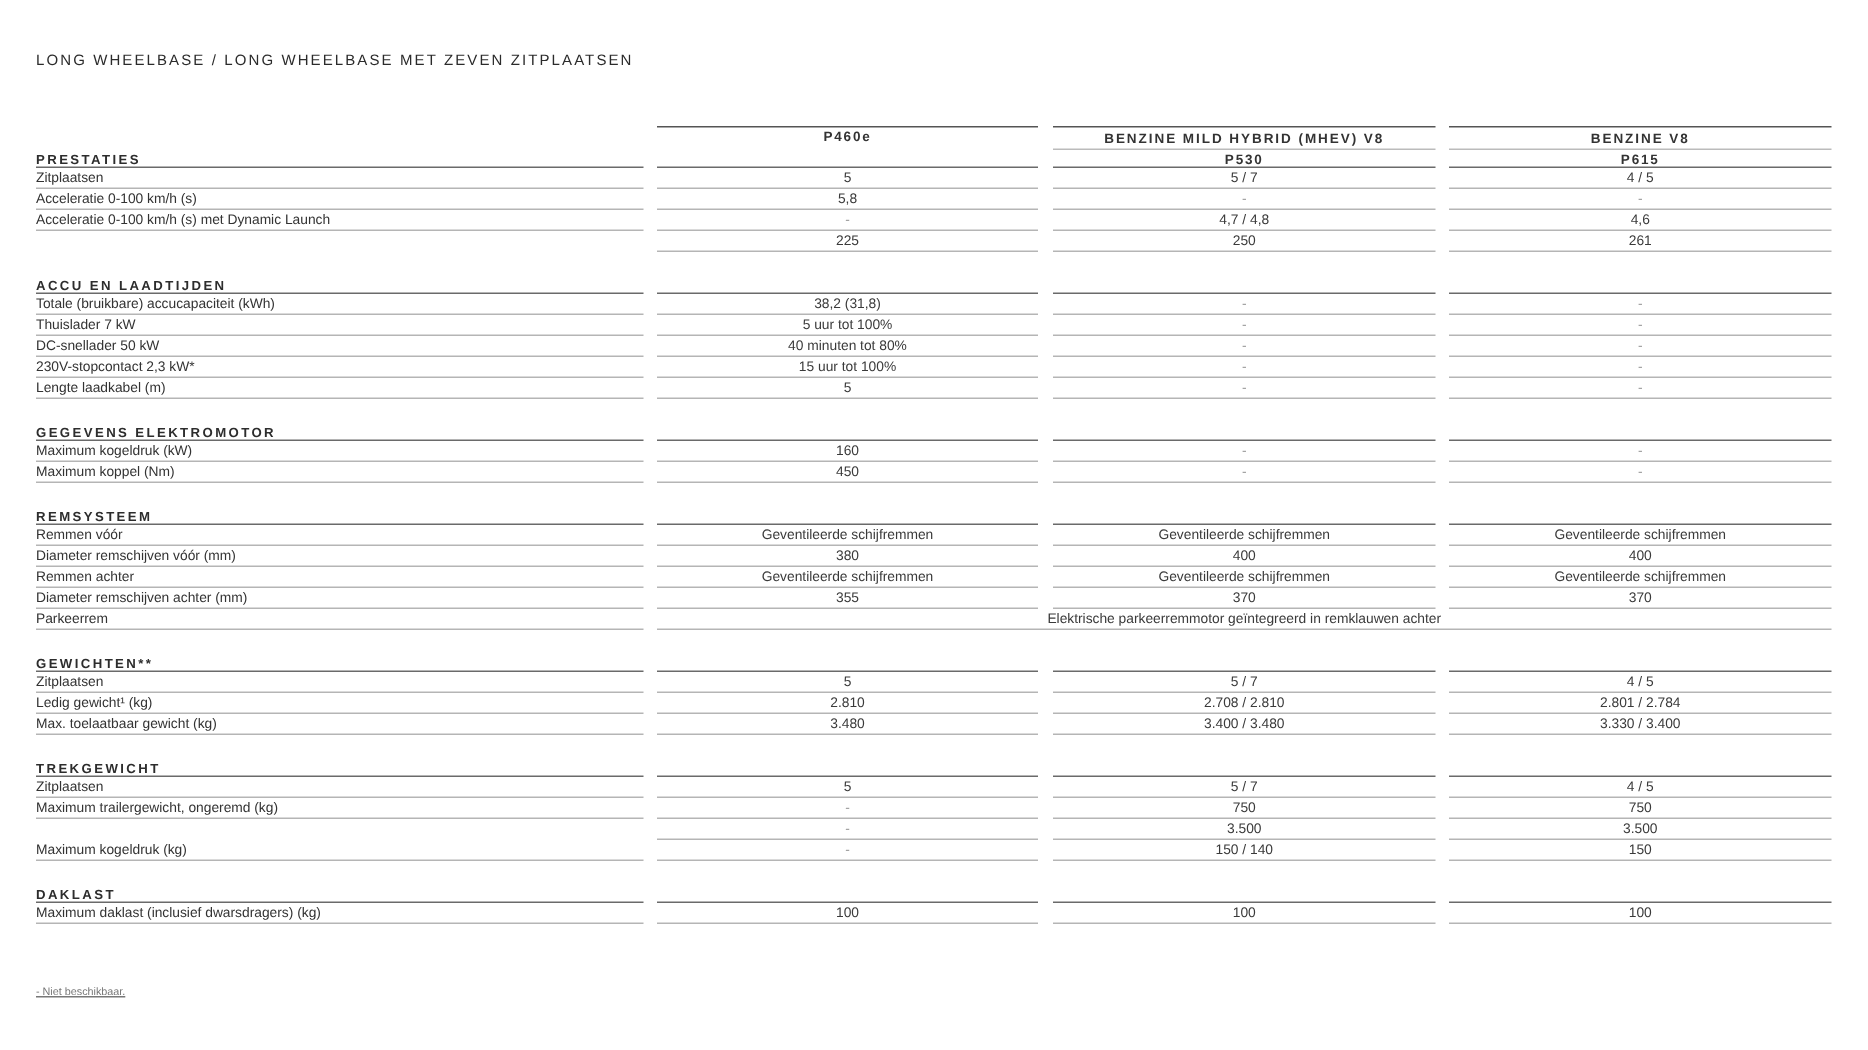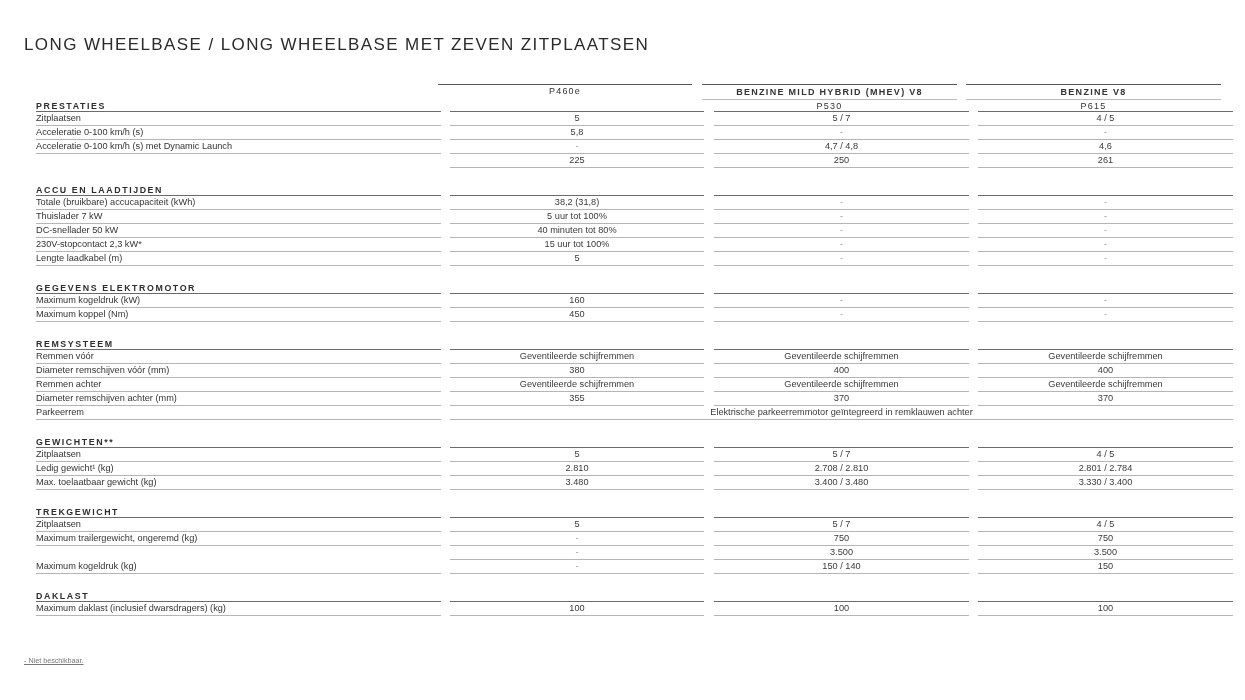--- a/index.html
+++ b/index.html
@@ -2,41 +2,41 @@
 <html><head>
   <meta charset="utf-8">
   <style>
     html, body { margin: 0; padding: 0; background: #ffffff; }
     body {
       width: 1245px; height: 700px; position: relative; overflow: hidden;
       font-family: "Liberation Sans", sans-serif; color: #2a2a2a;
     }
     .page-title {
       position: absolute; left: 24px; top: 35px;
-      font-size: 17px; letter-spacing: 1.4px; color: #2b2b2b; font-weight: normal;
+      font-size: 10px; letter-spacing: 1.4px; color: #2b2b2b; font-weight: normal;
     }
     .col-headers { position: absolute; top: 84px; left: 0; width: 1245px; height: 28px; }
     .col-head {
       position: absolute; top: 0; text-align: center;
       border-top: 1.5px solid #555;
     }
     .col-head .engine {
       font-size: 9px; font-weight: bold; letter-spacing: 1.3px; color: #333;
       height: 13px; line-height: 13px; margin-top: 1px;
       border-bottom: 1px solid #bbb;
     }
     .col-head .model {
-      font-size: 9px; font-weight: normal; letter-spacing: 1.2px; color: #333;
+      font-size: 9px; font-weight: bold; letter-spacing: 1.2px; color: #333;
       height: 13px; line-height: 13px;
     }
     .c0 { left: 438px; width: 254px; }
     .c1 { left: 702px; width: 255px; }
     .c2 { left: 966px; width: 255px; }
 
-    .spec-table { position: absolute; top: 98px; left: 0; width: 1207px; margin-left: 12px; }
+    .spec-table { position: absolute; top: 98px; left: 0; width: 1207px; }
     .section { position: relative; }
     .section-head { position: relative; height: 14px; }
     .section-title {
       position: absolute; left: 24px; bottom: 1px;
       font-size: 8.8px; font-weight: bold; letter-spacing: 1.6px; color: #2d2d2d;
     }
     .section-head .line {
       position: absolute; bottom: 0; height: 0; border-top: 1.5px solid #6a6a6a;
     }
     .row { position: relative; height: 14px; padding-left: 13px; }

